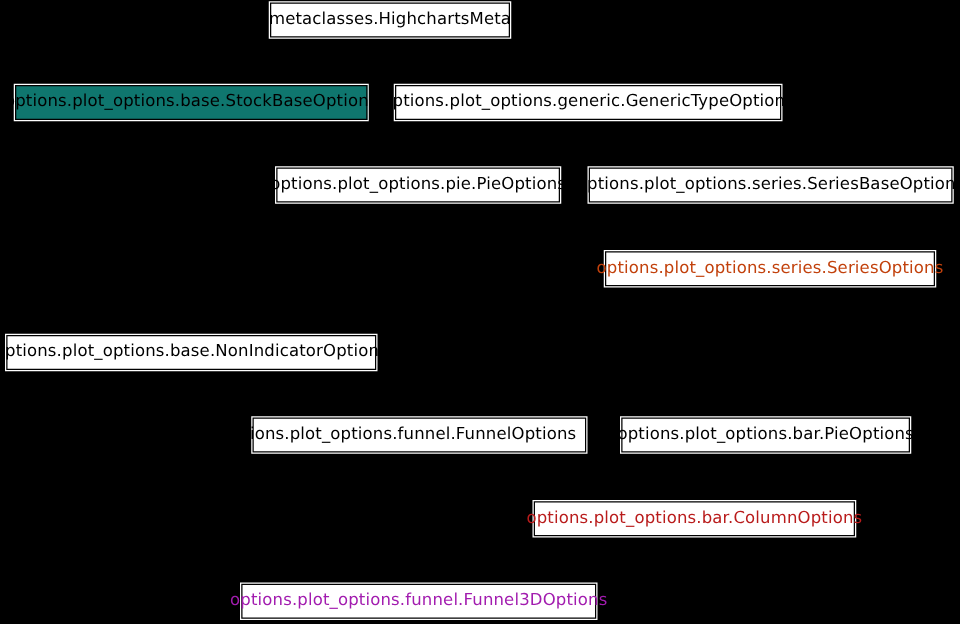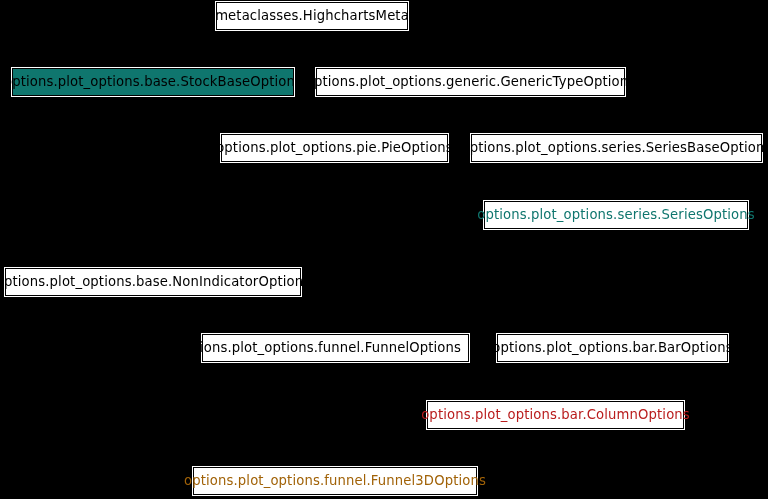--- a/index.html
+++ b/index.html
@@ -95,37 +95,37 @@
 
   <div class="class-node" style="left: 221px; top: 134px; width: 227px; height: 28px; background: rgb(255, 255, 255); border-color: rgb(0, 0, 0);">
     <span class="node-label" style="color: rgb(0, 0, 0);">options.plot_options.pie.PieOptions</span>
   </div>
 
   <div class="class-node" style="left: 471px; top: 134px; width: 291px; height: 28px; background: rgb(255, 255, 255); border-color: rgb(0, 0, 0);">
     <span class="node-label" style="color: rgb(0, 0, 0);">options.plot_options.series.SeriesBaseOptions</span>
   </div>
 
   <div class="class-node" style="left: 484px; top: 201px; width: 264px; height: 28px; background: rgb(255, 255, 255); border-color: rgb(0, 0, 0);">
-    <span class="node-label" style="color: #0f766e;">options.plot_options.series.SeriesOptions</span>
+    <span class="node-label" style="color: #c2410c;">options.plot_options.series.SeriesOptions</span>
   </div>
 
   <div class="class-node" style="left: 5px; top: 268px; width: 296px; height: 28px; background: rgb(255, 255, 255); border-color: rgb(0, 0, 0);">
     <span class="node-label" style="color: rgb(0, 0, 0);">options.plot_options.base.NonIndicatorOptions</span>
   </div>
 
 
   <div class="class-node" style="left: 202px; top: 334px; width: 267px; height: 28px; background: rgb(255, 255, 255); border-color: rgb(0, 0, 0); justify-content: flex-end;">
     <span class="node-label" style="color: rgb(0, 0, 0);">options.plot_options.funnel.FunnelOptions</span>
   </div>
 
   <div class="class-node" style="left: 497px; top: 334px; width: 231px; height: 28px; background: rgb(255, 255, 255); border-color: rgb(0, 0, 0);">
-    <span class="node-label" style="color: rgb(0, 0, 0);">options.plot_options.bar.BarOptions</span>
+    <span class="node-label" style="color: rgb(0, 0, 0);">options.plot_options.bar.PieOptions</span>
   </div>
 
   <div class="class-node" style="left: 427px; top: 401px; width: 257px; height: 28px; background: rgb(255, 255, 255); border-color: rgb(0, 0, 0);">
     <span class="node-label" style="color: #b91c1c;">options.plot_options.bar.ColumnOptions</span>
   </div>
 
   <div class="class-node" style="left: 193px; top: 467px; width: 284px; height: 28px; background: rgb(255, 255, 255); border-color: rgb(0, 0, 0);">
-    <span class="node-label" style="color: #a16207;">options.plot_options.funnel.Funnel3DOptions</span>
+    <span class="node-label" style="color: #a21caf;">options.plot_options.funnel.Funnel3DOptions</span>
   </div>
 
 </div>
 
 </body></html>

